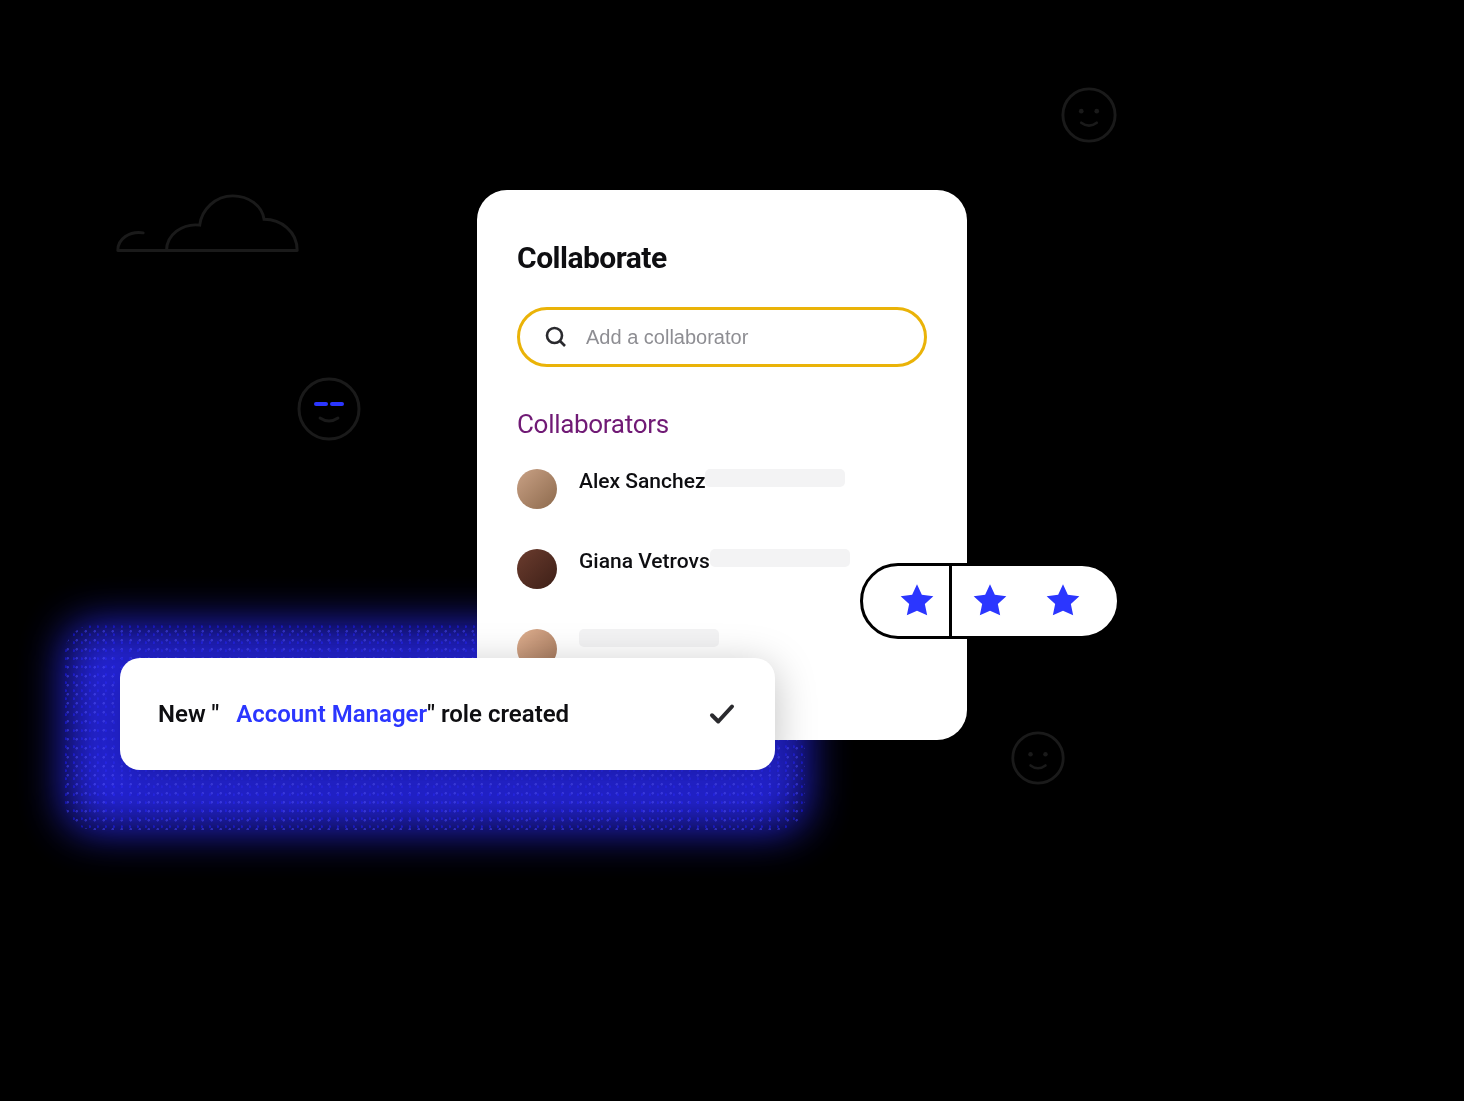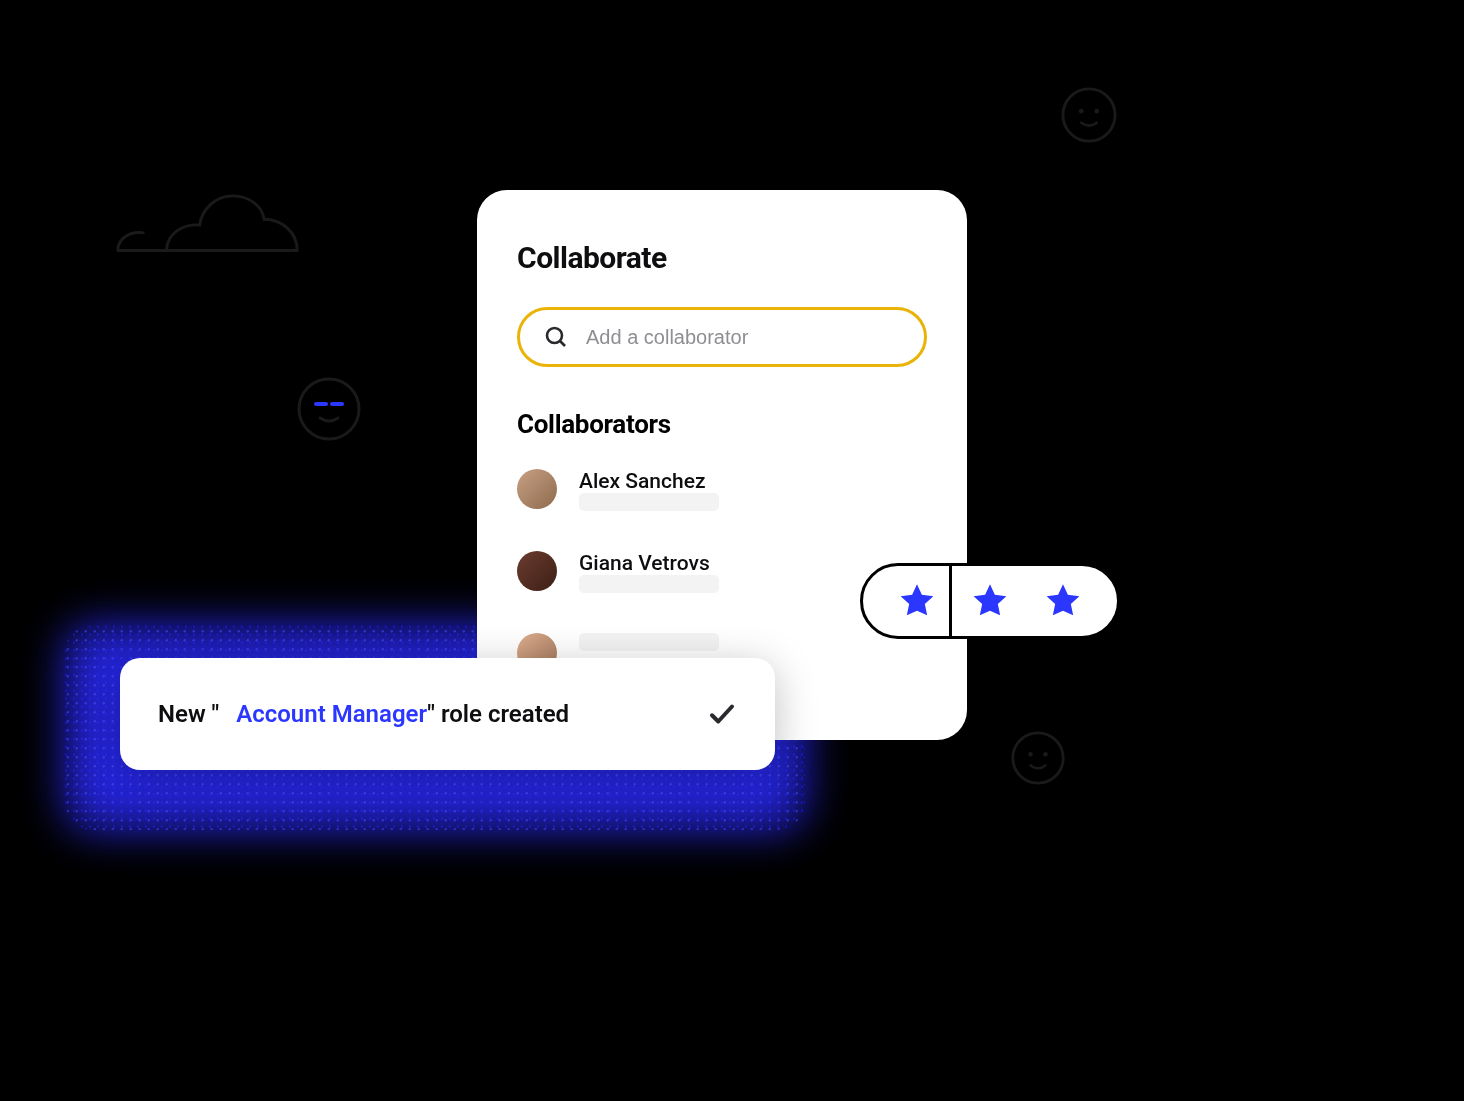--- a/index.html
+++ b/index.html
@@ -33,30 +33,30 @@
   
   .card { position: absolute; top: 190px; left: 477px; width: 490px; height: 550px; background: #fff; border-radius: 30px; padding: 50px 40px 0 40px; overflow: hidden; }
   .card-title { font-size: 30px; font-weight: 700; color: #0e0e11; letter-spacing: -0.5px; margin-bottom: 32px; }
 
   .search-field { display: flex; align-items: center; gap: 18px; width: 100%; height: 60px; border: 3px solid #eab308; border-radius: 30px; padding: 0 24px; margin-bottom: 42px; }
   .search-field .icon { width: 24px; height: 24px; flex: 0 0 24px; }
   .search-field .icon svg { stroke: #2a2a2e; stroke-width: 2.6; fill: none; }
   .search-field input { border: none; outline: none; font-size: 20px; color: #333; background: transparent; flex: 1; }
   .search-field input::placeholder { color: #8e8e93; }
 
-  .section-title { font-size: 26px; font-weight: 700; color: #000000; letter-spacing: -0.3px; margin-bottom: 30px; }
+  .section-title { font-size: 26px; font-weight: 400; color: #701a75; letter-spacing: -0.3px; margin-bottom: 30px; }
 
   .collab-list { display: flex; flex-direction: column; gap: 40px; }
   .collab-item { display: flex; align-items: flex-start; gap: 22px; }
   .avatar { width: 40px; height: 40px; border-radius: 50%; flex: 0 0 40px; }
   .avatar.a0 { background: linear-gradient(135deg,#c9a185 0%, #8d6a4d 100%); }
   .avatar.a1 { background: linear-gradient(135deg,#6b3c2e 0%, #3d1f17 100%); }
   .avatar.a2 { background: linear-gradient(135deg,#e0b090 0%, #a0755a 100%); }
   .avatar.a3 { background: linear-gradient(135deg,#5a3a2f 0%, #2e1a14 100%); }
-  .collab-text { display: flex; flex-direction: column; padding-top: 0px; }
+  .collab-text { display: flex; flex-direction: row; padding-top: 0px; text-align: right; }
   .collab-name { font-size: 21px; font-weight: 500; color: #0e0e11; }
   .placeholder-bar { width: 140px; height: 18px; background: #f3f3f4; border-radius: 5px; }
 
   
   .toast { position: absolute; top: 658px; left: 120px; width: 655px; height: 112px; background: #fff; border-radius: 20px; display: flex; align-items: center; justify-content: space-between; padding: 0 38px 0 38px; box-shadow: 0 8px 40px rgba(0,0,0,0.25); }
   .toast-text { font-size: 24px; font-weight: 600; color: #0e0e11; white-space: nowrap; }
   .toast-text .accent { color: #2b36ff; margin-left: 17px; }
   .toast-check { width: 30px; height: 30px; }
   .toast-check svg { stroke: #2a2a2e; stroke-width: 3.2; fill: none; stroke-linecap: round; stroke-linejoin: round; }
 

